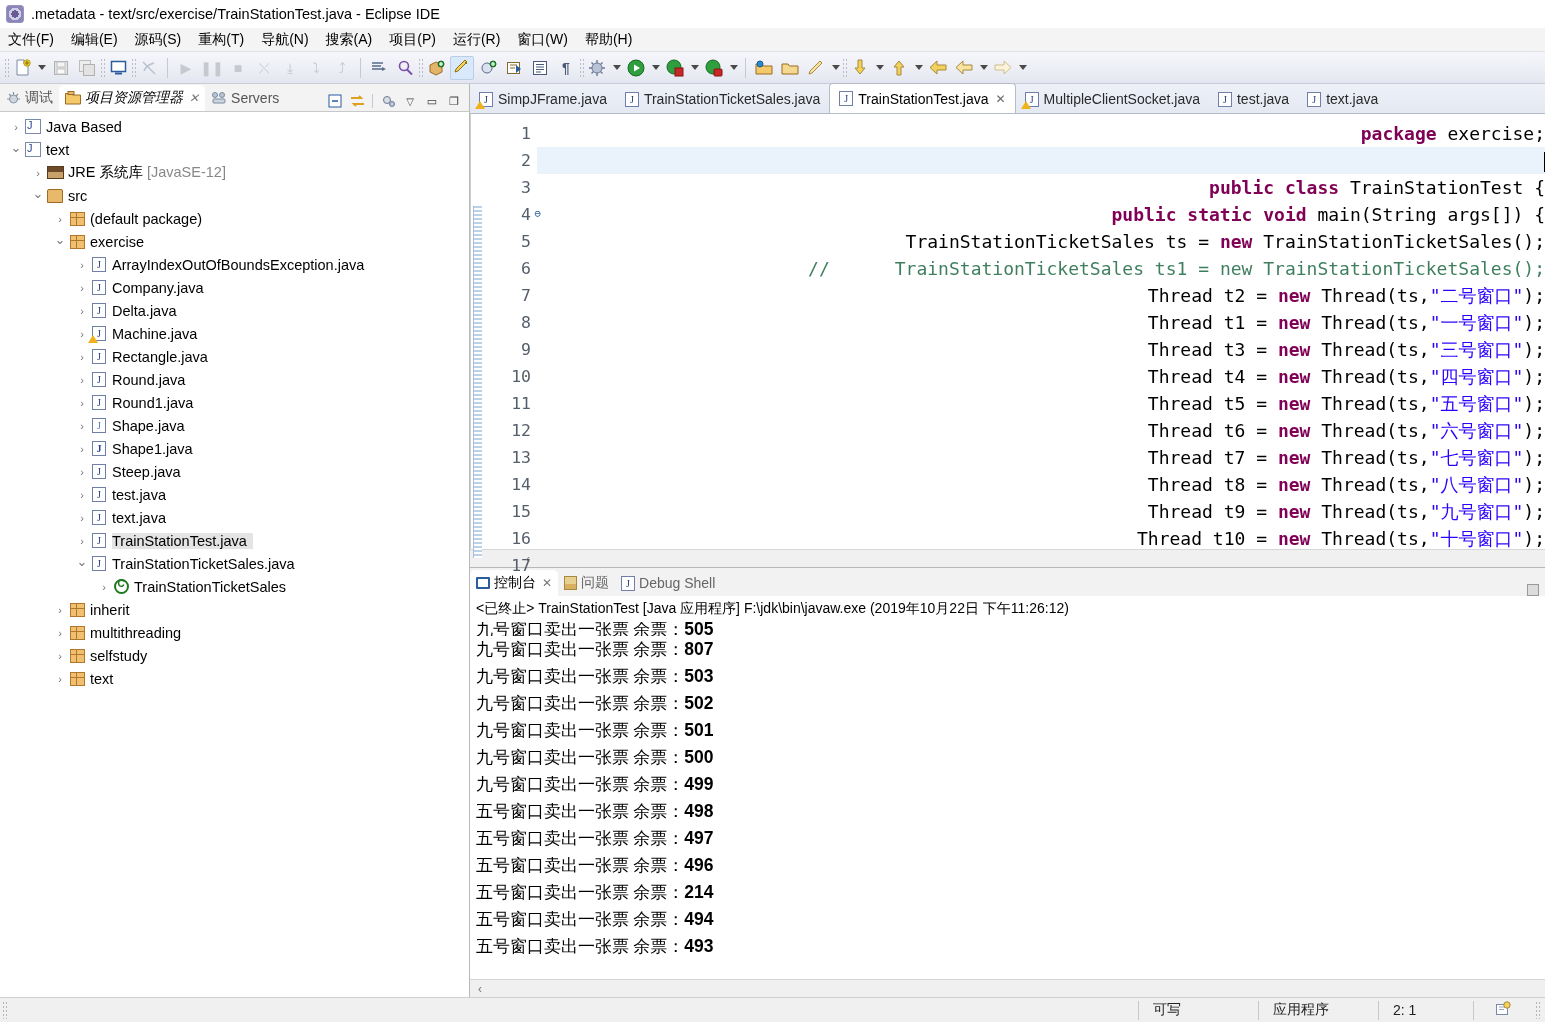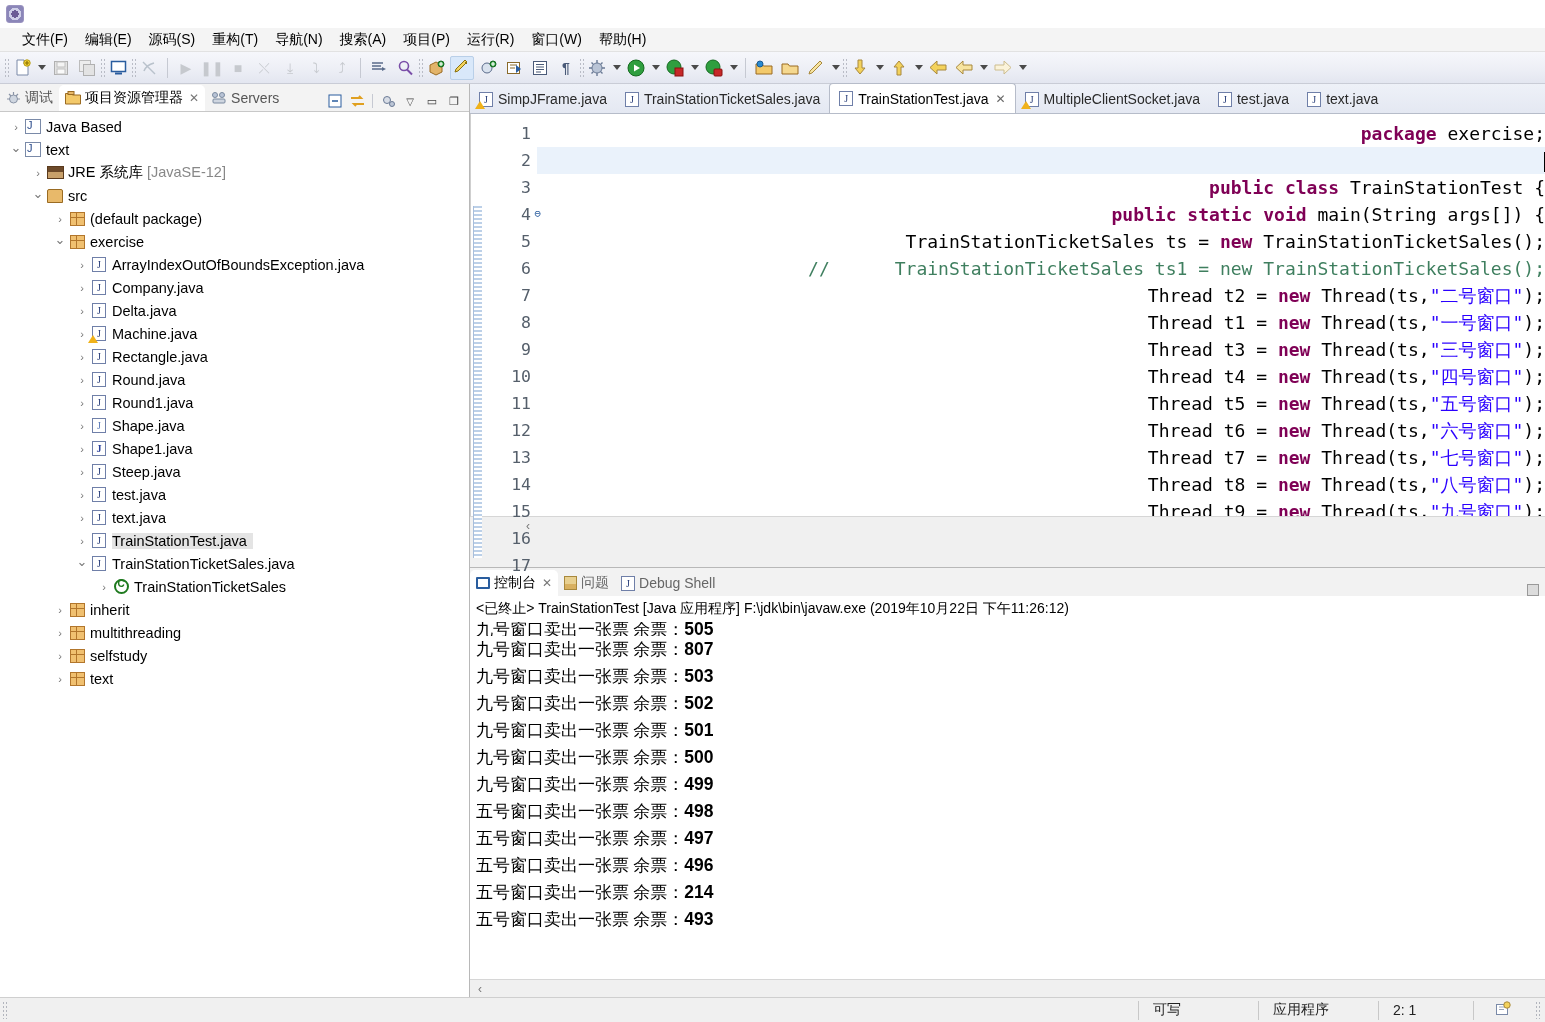--- a/index.html
+++ b/index.html
@@ -33,21 +33,21 @@
     color: #000;
     white-space: nowrap;
   }
 
   
   #menubar {
     height: 24px;
     background: #f4f4f4;
     display: flex;
     align-items: center;
-    padding-left: 14px;
+    padding-left: 0;
     border-bottom: 1px solid #e2e2e2;
   }
   #menubar .menu-item {
     font-size: 14px;
     color: #000;
     padding: 2px 9px 2px 8px;
     white-space: nowrap;
     cursor: default;
   }
 
@@ -124,20 +124,21 @@
     font-size: 14px;
     color: #555;
     white-space: nowrap;
   }
   .view-tab.selected {
     background: #ffffff;
     color: #000;
     border-top-left-radius: 5px;
     border-top-right-radius: 5px;
     font-weight: normal;
+    font-style: italic;
   }
   .view-tab .tabicon { margin-right: 4px; display: flex; }
   .view-tab .tabclose {
     margin-left: 6px; font-size: 12px; color: #777;
   }
   #view-tabs .tb-right {
     margin-left: auto;
     display: flex; align-items: center;
     padding-right: 4px;
   }
@@ -288,21 +289,20 @@
   }
 
   
   #console-panel {
     height: 430px;
     flex: none;
     display: flex;
     flex-direction: column;
     background: #f2f2f2;
     border-top: 1px solid #b8b8b8;
-    margin-top: 33px;
   }
   #console-tabs {
     height: 28px;
     display: flex;
     align-items: flex-end;
     background: #f2f2f2;
   }
   #console-tabs .ctab {
     display: flex; align-items: center;
     height: 26px;
@@ -447,20 +447,21 @@
     width: 13px; height: 14px; flex: none;
     background: linear-gradient(to bottom,#e8d090 0 60%, #d8b060 60% 100%);
     border: 1px solid #a8883c;
   }
 </style>
 </head>
 <body>
 
 <div id="titlebar">
   <div class="app-icon"></div>
+  <div class="title-text">.metadata - text/src/exercise/TrainStationTest.java - Eclipse IDE</div>
 </div>
 
 <div id="menubar">
   <div class="menu-item">文件(F)</div>
   <div class="menu-item">编辑(E)</div>
   <div class="menu-item">源码(S)</div>
   <div class="menu-item">重构(T)</div>
   <div class="menu-item">导航(N)</div>
   <div class="menu-item">搜索(A)</div>
   <div class="menu-item">项目(P)</div>
@@ -1066,20 +1067,21 @@
           <div class="oline"><span>九号窗口卖出一张票 余票：</span><span class="num">807</span></div>
           <div class="oline"><span>九号窗口卖出一张票 余票：</span><span class="num">503</span></div>
           <div class="oline"><span>九号窗口卖出一张票 余票：</span><span class="num">502</span></div>
           <div class="oline"><span>九号窗口卖出一张票 余票：</span><span class="num">501</span></div>
           <div class="oline"><span>九号窗口卖出一张票 余票：</span><span class="num">500</span></div>
           <div class="oline"><span>九号窗口卖出一张票 余票：</span><span class="num">499</span></div>
           <div class="oline"><span>五号窗口卖出一张票 余票：</span><span class="num">498</span></div>
           <div class="oline"><span>五号窗口卖出一张票 余票：</span><span class="num">497</span></div>
           <div class="oline"><span>五号窗口卖出一张票 余票：</span><span class="num">496</span></div>
           <div class="oline"><span>五号窗口卖出一张票 余票：</span><span class="num">214</span></div>
+          <div class="oline"><span>五号窗口卖出一张票 余票：</span><span class="num">494</span></div>
           <div class="oline"><span>五号窗口卖出一张票 余票：</span><span class="num">493</span></div>
         </div>
       <div id="console-hscroll">
         <span>‹</span>
       </div>
     </div>
 
   </div>
 </div>
 

